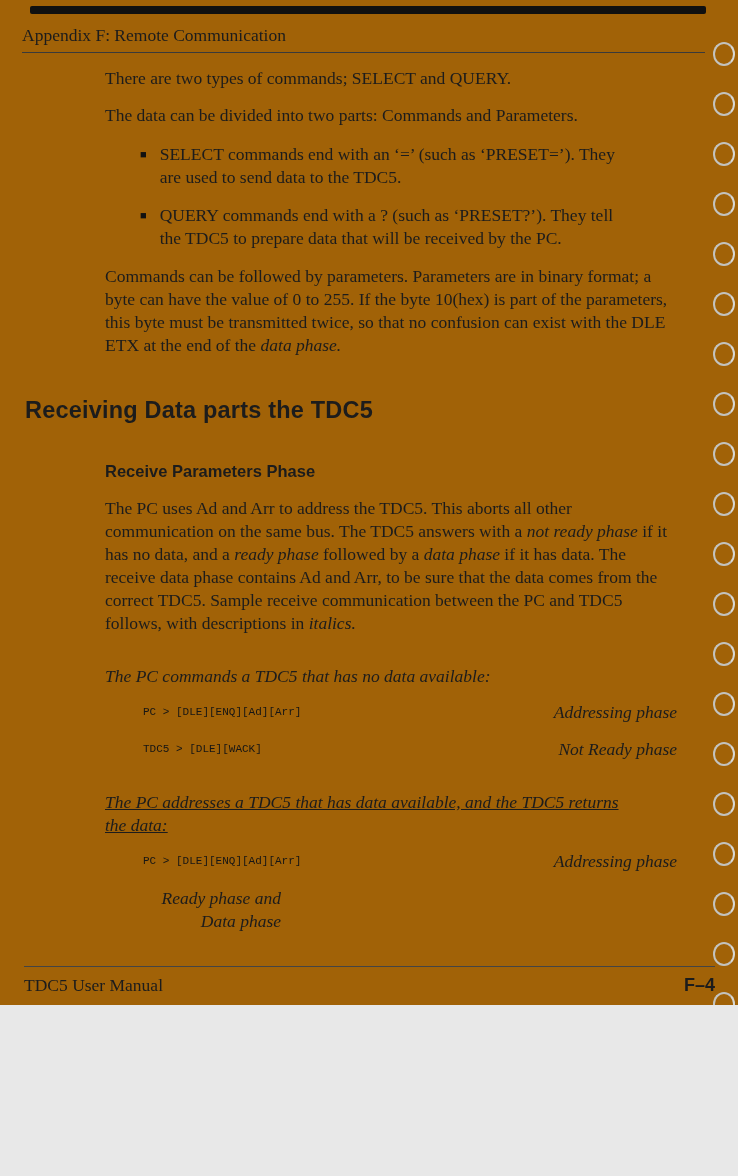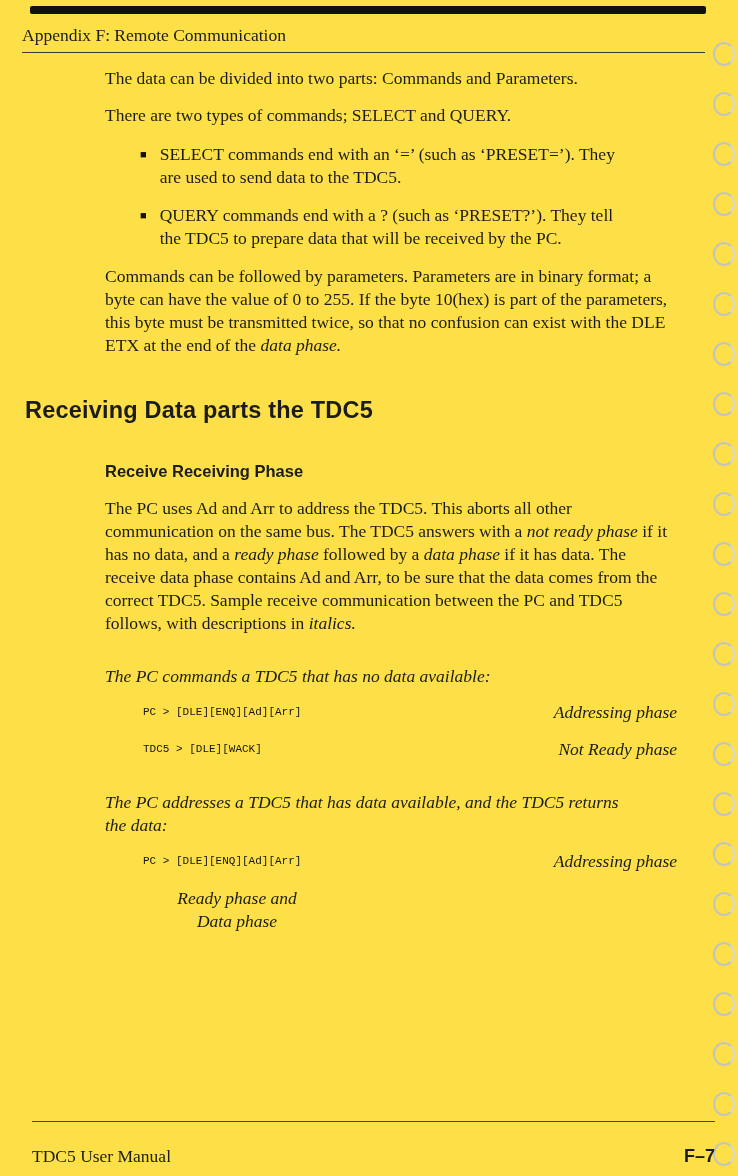--- a/index.html
+++ b/index.html
@@ -1,20 +1,20 @@
 <!DOCTYPE html>
 <html><head>
 <meta charset="utf-8">
 <style>
   html,body { margin:0; padding:0; background:#e8e8e8; }
   .page {
     position:relative;
-    width:738px; height:1176px;
+    width:738px; height:1005px;
     margin:0 auto;
-    background:#fde047;
+    background:#a16207;
     color:#1c1c1c;
     font-family:"Liberation Serif", serif;
     font-size:17.5px;
     line-height:23px;
     overflow:hidden;
   }
   .scan-bar {
     position:absolute; top:6px; left:30px;
     width:676px; height:8px; background:#101010;
     border-radius:2px;
@@ -63,45 +63,44 @@
   .bullet { display:flex; margin:0 0 15px 35px; }
   .bullet .marker {
     flex:0 0 auto;
     font-size:11px; line-height:23px;
     margin-right:13px;
     color:#111;
   }
   .bullet .btext { max-width:462px; }
   .it { font-style:italic; }
   .intro { margin:30px 0 0 0; font-style:italic; max-width:560px; }
-  .intro.narrow { max-width:520px; }
+  .intro.narrow { max-width:520px;text-decoration:underline; }
   .exchange { margin-top:13px; }
   .xrow {
     display:flex; justify-content:space-between; align-items:flex-start;
     margin:0 0 14px 38px;
     width:534px;
   }
   .code {
     font-family:Liberation Mono, monospace;
     font-size:11px; line-height:23px;
     white-space:pre;
     color:#151515;
   }
   .xlabel {
     font-style:italic;
-    text-align:center;
+    text-align:right;
     white-space:nowrap;
     line-height:23px;
-    margin-left:25px;
   }
   .xlabel.wrap { white-space:normal; max-width:138px; }
   .footer {
-    position:absolute; left:32px; right:23px; bottom:8px;
+    position:absolute; left:24px; right:23px; bottom:8px;
     border-top:1.5px solid #444;
-    padding-top:23px;
+    padding-top:7px;
     display:flex; justify-content:space-between; align-items:baseline;
   }
   .footer .fleft { font-size:17.5px; }
   .footer .fright {
     font-family:"Liberation Sans", sans-serif;
     font-weight:bold; font-size:18px;
   }
 </style>
 </head>
 <body>
@@ -136,39 +135,39 @@
       <div class="hole"></div>
     </div>
 
   <div class="header">
     <span>Appendix F: Remote Communication</span>
   </div>
 
   <div class="content">
 
 
+    <p class="body">There are two types of commands; SELECT and QUERY.</p>
     <p class="body">The data can be divided into two parts:  Commands and Parameters.</p>
-    <p class="body">There are two types of commands; SELECT and QUERY.</p>
 
     <div class="bullets">
       <div class="bullet">
         <span class="marker">■</span>
         <span class="btext">SELECT commands end with an ‘=’ (such as ‘PRESET=’). They are used to send data to the TDC5.</span>
       </div>
       <div class="bullet">
         <span class="marker">■</span>
         <span class="btext">QUERY commands end with a ? (such as ‘PRESET?’).  They tell the TDC5 to prepare data that will be received by the PC.</span>
       </div>
     </div>
 
     <p class="body"><span>Commands can be followed by parameters. Parameters are in binary format; a byte can have the value of 0 to 255. If the byte 10(hex) is part of the parameters, this byte must be transmitted twice, so that no confusion can exist with the DLE ETX at the end of the </span><span class="it">data phase.</span></p>
 
     <h2 class="mainhead">Receiving Data parts the TDC5</h2>
 
-    <h3 class="subhead2">Receive Receiving Phase</h3>
+    <h3 class="subhead2">Receive Parameters Phase</h3>
 
     <p class="body"><span>The PC uses Ad and Arr to address the TDC5. This aborts all other communication on the same bus. The TDC5 answers with a </span><span class="it">not ready phase</span><span> if it has no data, and a </span><span class="it">ready phase</span><span> followed by a </span><span class="it">data phase</span><span> if it has data. The receive data phase contains Ad and Arr, to be sure that the data comes from the correct TDC5. Sample receive communication between the PC and TDC5 follows, with descriptions in </span><span class="it">italics.</span></p>
 
     <p class="intro">The PC commands a TDC5 that has no data available:</p>
 
     <div class="exchange">
       <div class="xrow">
         <span class="code">PC &gt; [DLE][ENQ][Ad][Arr]</span>
         <span class="xlabel">Addressing phase</span>
       </div>
@@ -187,16 +186,16 @@
       </div>
       <div class="xrow">
         <span class="xlabel wrap">Ready phase and Data phase</span>
       </div>
     </div>
 
   </div>
 
   <div class="footer">
     <span class="fleft">TDC5 User Manual</span>
-    <span class="fright">F–7</span>
+    <span class="fright">F–4</span>
   </div>
 
 </div>
 
 </body></html>

